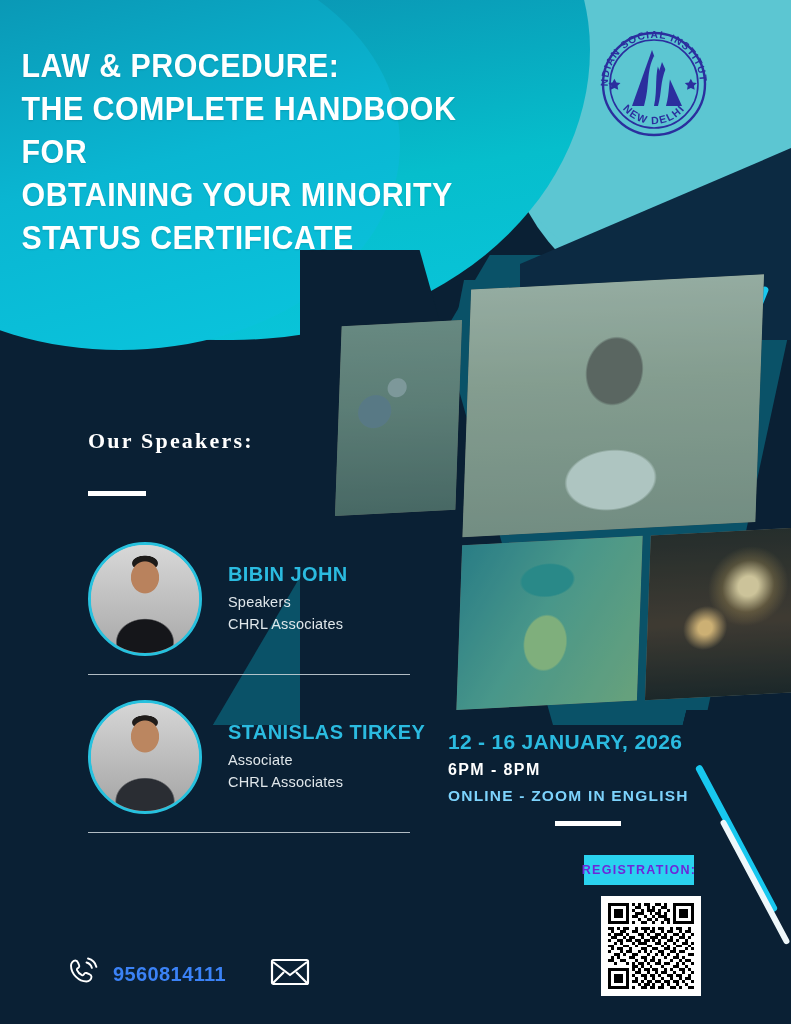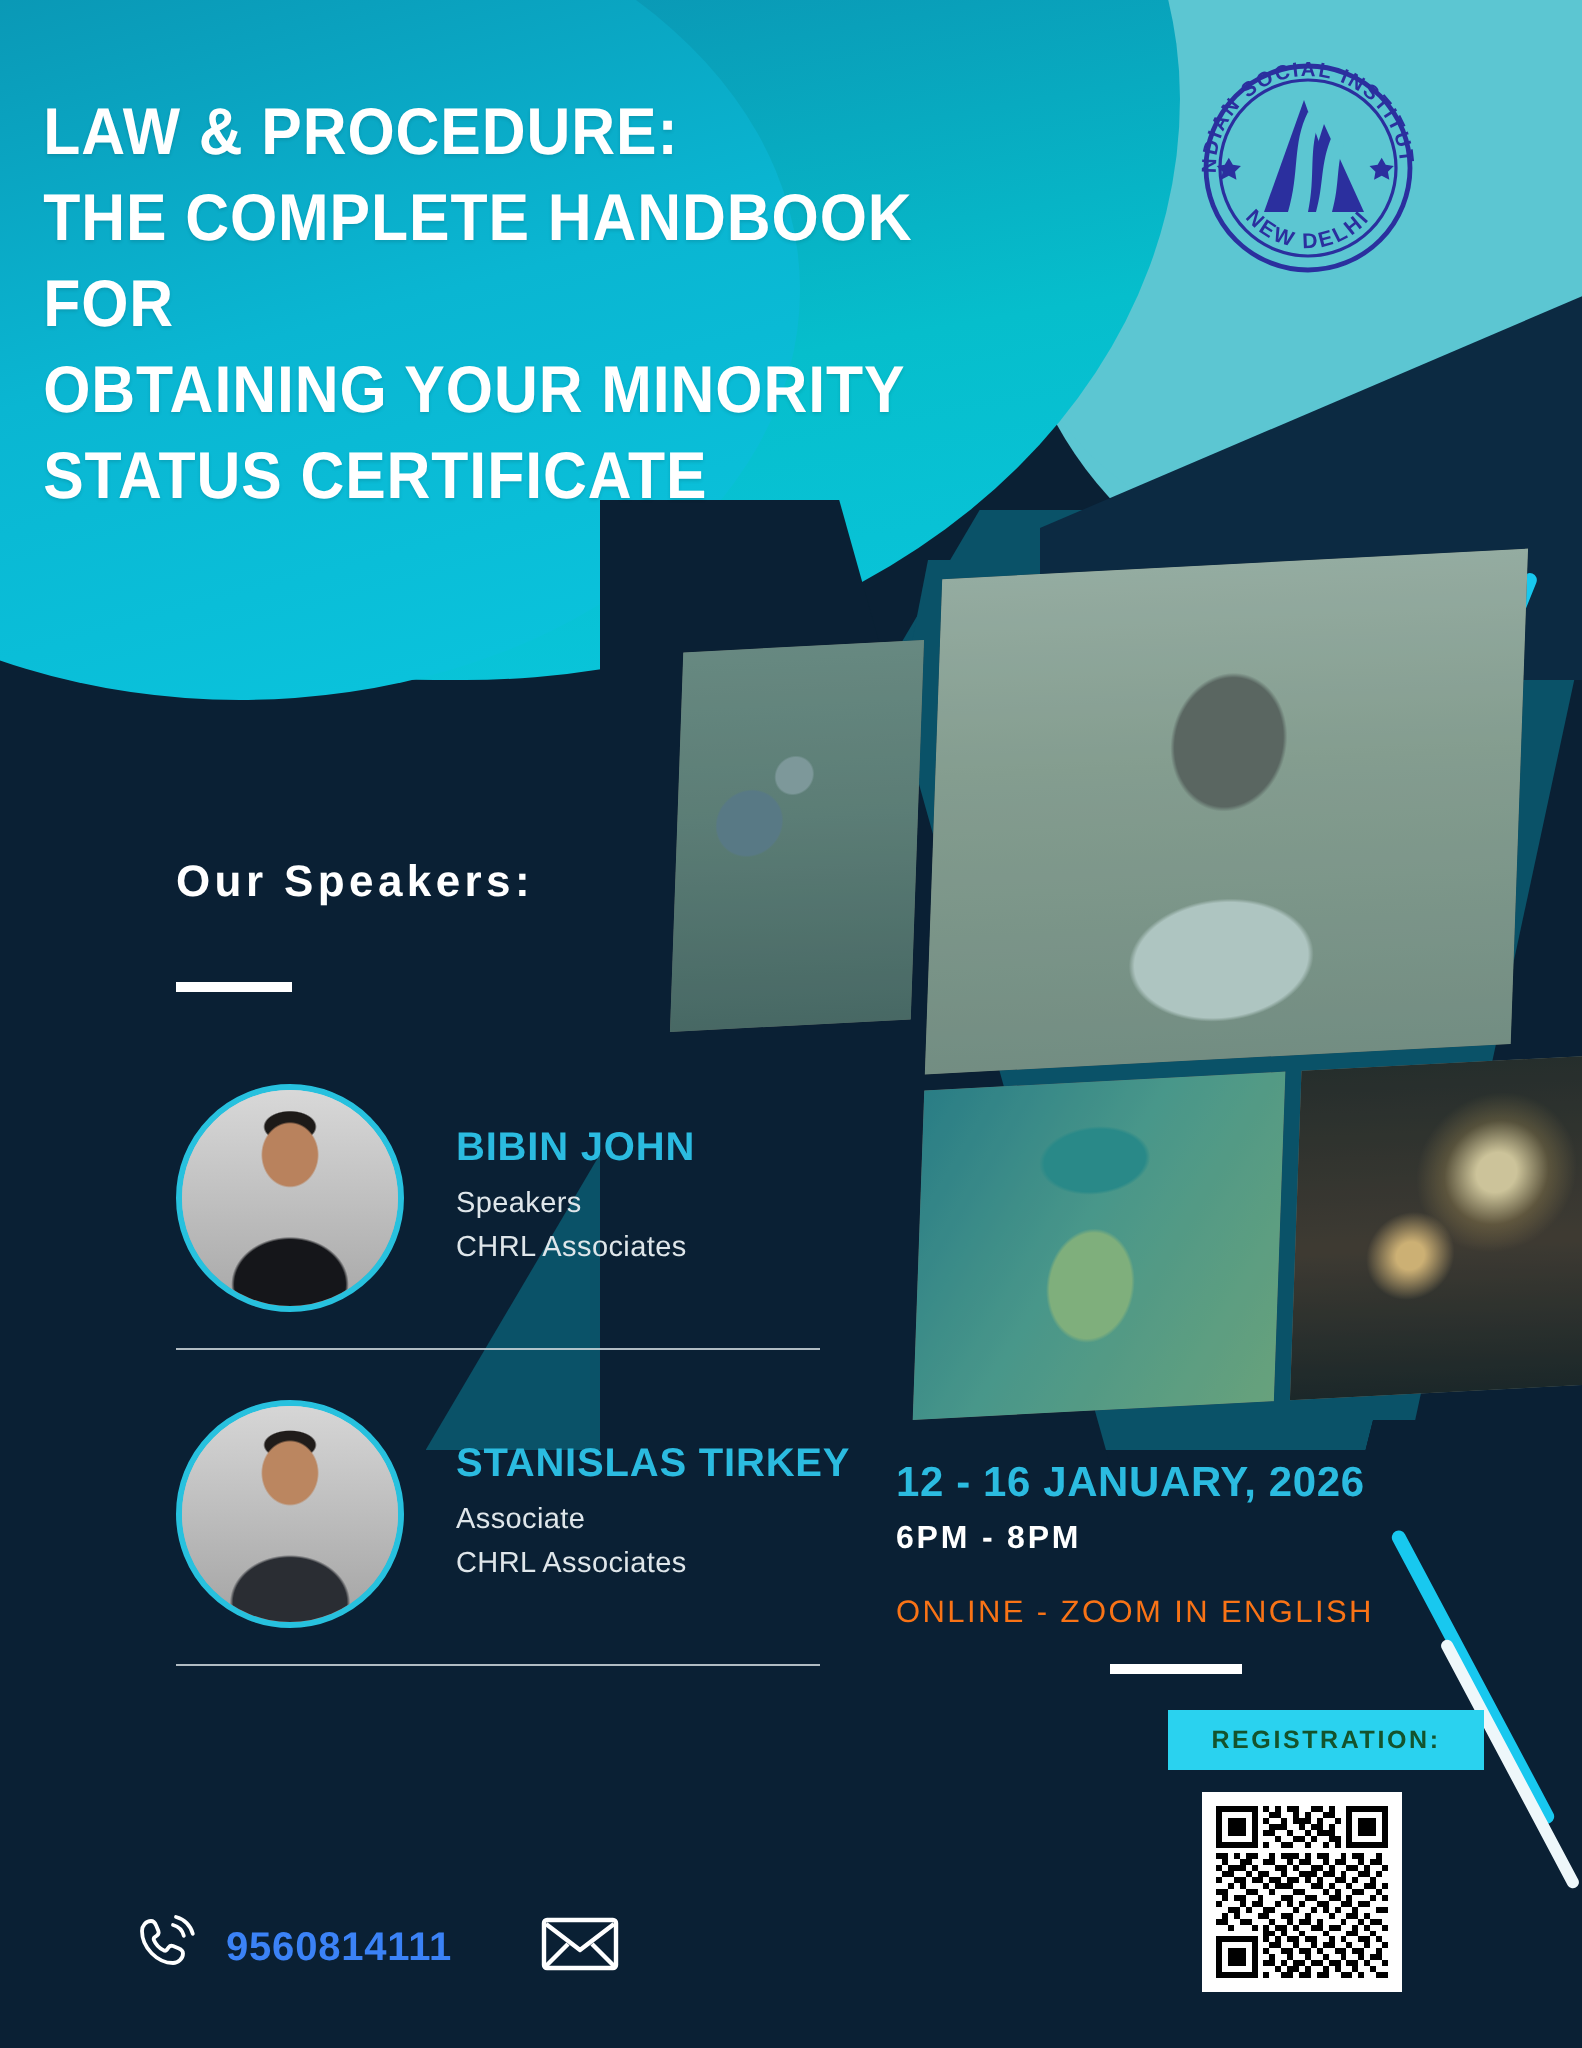--- a/index.html
+++ b/index.html
@@ -156,20 +156,21 @@
       radial-gradient(circle at 62% 34%, #ffd9a0 0 10px, rgba(255,190,90,.25) 26px, transparent 40px),
       radial-gradient(circle at 36% 58%, #ffc070 0 7px, transparent 22px),
       linear-gradient(#2a1a14 0%, #4a2a1c 55%, #1d1210 100%);
   }
 
   
   .speakers-head {
     position:absolute; left:88px; top:428px; z-index:7;
     color:#ffffff; font-size:22px; font-weight:bold;
     letter-spacing:2.2px;
+    font-family:Liberation Serif, serif;
   }
   .rule-short {
     position:absolute; left:88px; top:491px;
     width:58px; height:5px; background:#ffffff; z-index:7;
   }
   .speaker-list{ position:absolute; left:0; top:520px; width:430px; z-index:7; }
   .speaker {
     position:relative; height:158px;
     display:flex; align-items:center;
   }
@@ -222,34 +223,34 @@
   }
   .ev-date{
     color:#2bbbe0; font-size:21px; font-weight:bold;
     letter-spacing:.3px; white-space:nowrap;
   }
   .ev-time{
     color:#ffffff; font-size:16px; font-weight:bold;
     letter-spacing:1.4px; margin-top:7px;
   }
   .ev-mode{
-    color:#f97316; font-size:15.5px; font-weight:normal;
-    letter-spacing:1.2px; margin-top:19px; white-space:nowrap;
+    color:#7dd3fc; font-size:15.5px; font-weight:bold;
+    letter-spacing:1.2px; margin-top:8px; white-space:nowrap;
   }
   .ev-rule{
     width:66px; height:5px; background:#ffffff;
     margin:16px auto 0 auto;
   }
 
   
   .reg-badge{
     position:absolute; left:584px; top:855px;
-    width:158px; height:30px; background:#2ad2ef;
+    width:110px; height:30px; background:#2ad2ef;
     display:flex; align-items:center; justify-content:center;
-    color:#14532d; font-size:12.5px; font-weight:bold;
+    color:#6d28d9; font-size:12.5px; font-weight:bold;
     letter-spacing:1.3px; z-index:7;
   }
   .qr{
     position:absolute; left:601px; top:896px;
     width:100px; height:100px; background:#ffffff;
     padding:7px; z-index:7;
   }
 
   
   .contact{

